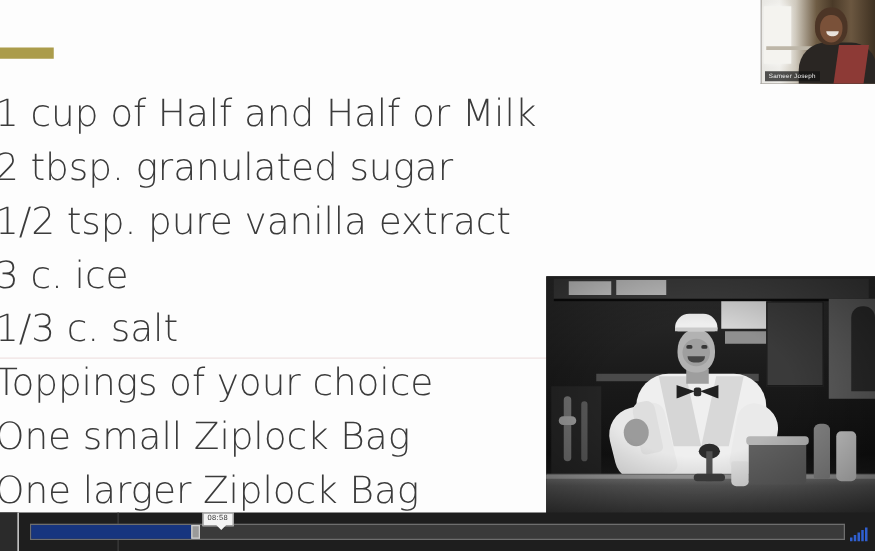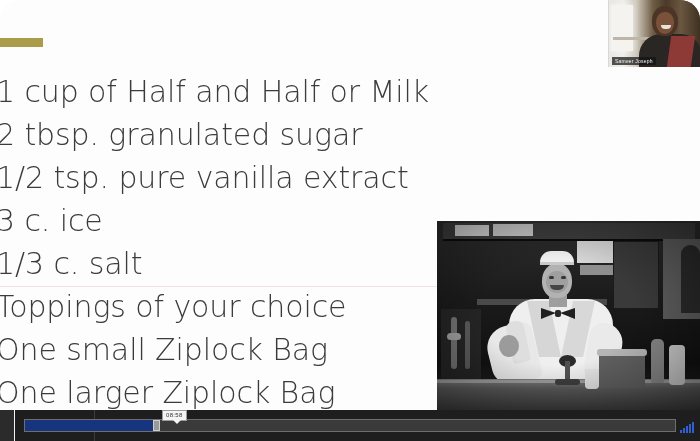--- a/index.html
+++ b/index.html
@@ -15,21 +15,20 @@
     font-family: "Liberation Sans", sans-serif;
   }
 
   
   #slide {
     position: absolute;
     left: 0; top: 0;
     width: 700px; height: 441px;
     background: #fdfdfd;
     overflow: hidden;
-    border-radius: 20px;
   }
 
   #accent-bar {
     position: absolute;
     left: 0; top: 38px;
     width: 43px; height: 9px;
     background: #ab9c4b;
   }
 
   #recipe-list {

